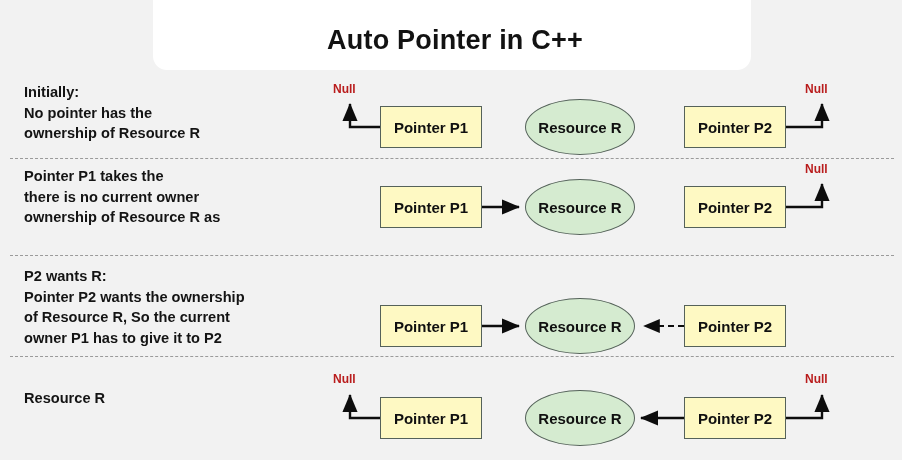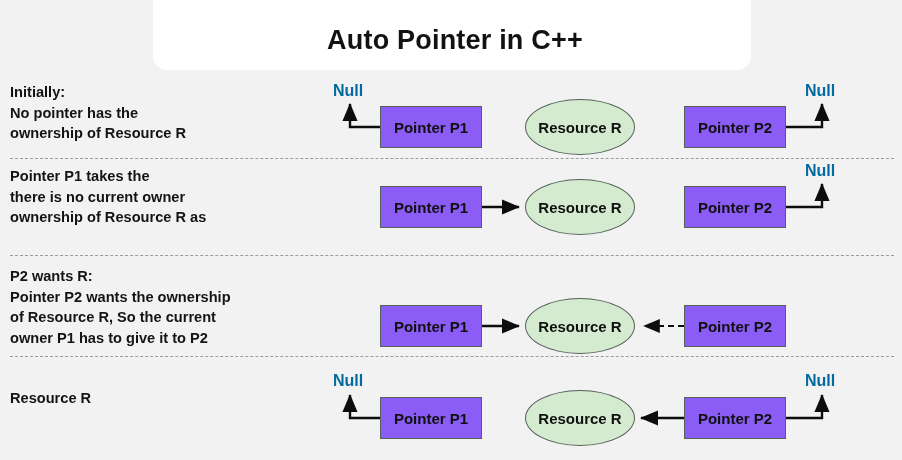--- a/index.html
+++ b/index.html
@@ -47,42 +47,42 @@
   }
 
   
   .row {
     position: absolute;
     left: 0;
     width: 902px;
   }
   .row-text {
     position: absolute;
-    left: 10px;
+    left: 24px;
     color: #141414;
     font-size: 14.6px;
     font-weight: 700;
     line-height: 20.5px;
     width: 320px;
   }
   .row-text .line { display: block; white-space: nowrap; }
 
   .sep {
     position: absolute;
     left: 10px;
     width: 884px;
     height: 0;
     border-top: 1.6px dashed #9b9b9b;
   }
 
   .pbox {
     position: absolute;
     width: 102px;
     height: 42px;
-    background: #8b5cf6;
+    background: #fef9c3;
     border: 1.3px solid #55625a;
     box-sizing: border-box;
     display: flex;
     align-items: center;
     justify-content: center;
     font-size: 15px;
     font-weight: 700;
     color: #101010;
     white-space: nowrap;
   }
@@ -99,23 +99,23 @@
     align-items: center;
     justify-content: center;
     font-size: 15px;
     font-weight: 700;
     color: #101010;
     white-space: nowrap;
   }
 
   .null-label {
     position: absolute;
-    font-size: 16px;
-    font-weight: 700;
-    color: #0369a1;
+    font-size: 12px;
+    font-weight: 700;
+    color: #b91c1c;
     white-space: nowrap;
   }
 
   svg.arrows {
     position: absolute;
     left: 0;
     top: 0;
     width: 902px;
     height: 460px;
     pointer-events: none;

